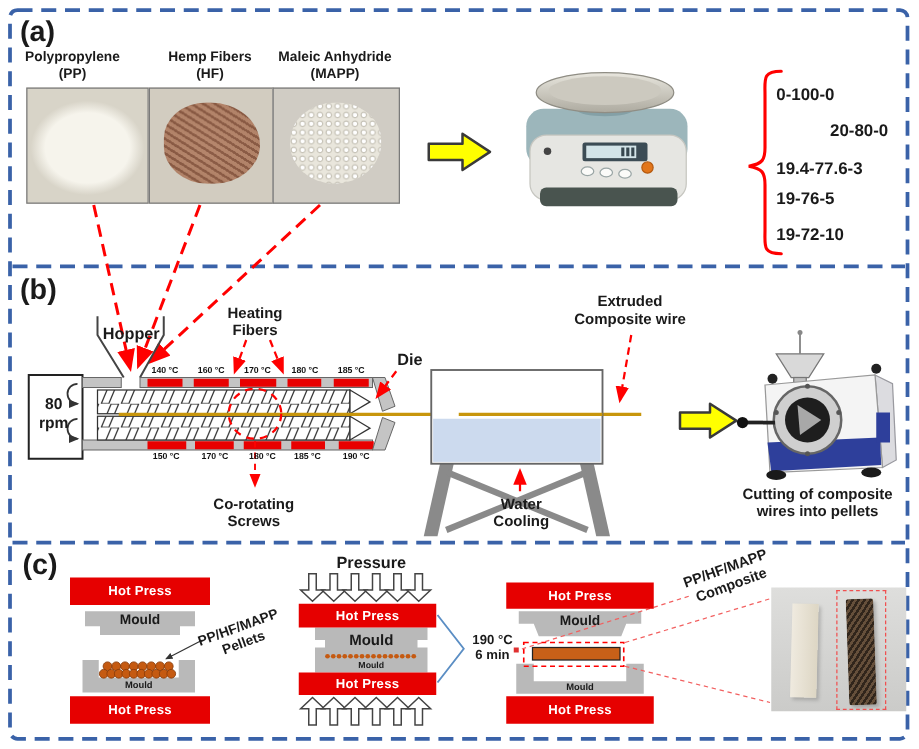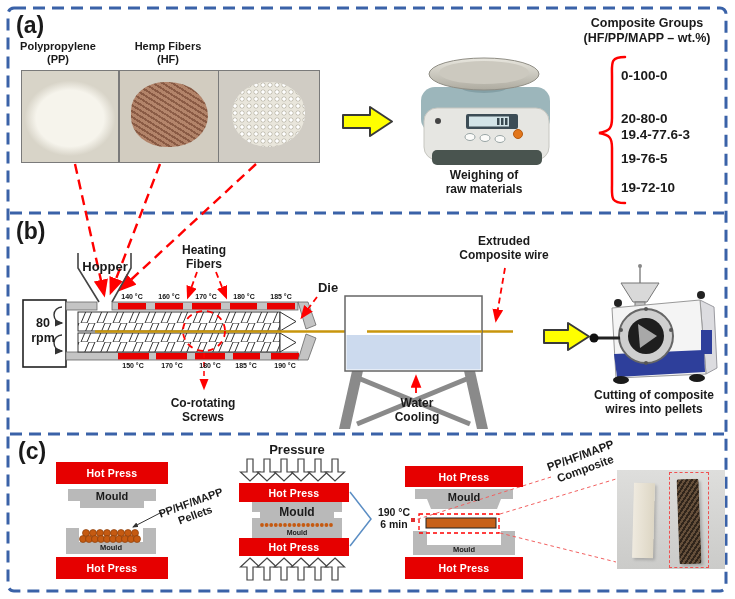--- a/index.html
+++ b/index.html
@@ -265,36 +265,34 @@
     <rect x="411" y="518" width="4" height="4" fill="#e03030" stroke="none"></rect>
   </g>
 </svg>
 
 <div class="plab" style="left:16px;top:12px;">(a)</div>
 
 <div class="lbl" style="left:10px;top:40px;width:96px;font-size:11px;text-align:center;">Polypropylene
 (PP)</div>
 <div class="lbl" style="left:119px;top:40px;width:98px;font-size:11px;">Hemp Fibers
 (HF)</div>
+<div class="lbl" style="left:218px;top:40px;width:100px;font-size:11px;">Maleic Anhydride
+(MAPP)</div>
 
 <div class="photo" id="photo-pp"></div>
 <div class="photo" id="photo-hf">
       <div id="hf-blob"></div>
     </div>
 <div class="photo" id="photo-mapp">
       <div id="mapp-blob"></div>
     </div>
 
-<div class="lbl" style="left:423px;top:168px;width:122px;font-size:12px;">Weighing of
-raw materials</div>
-
-<div class="lbl" style="left:574px;top:16px;width:146px;font-size:12.5px;">Composite Groups
-(HF/PP/MAPP – wt.%)</div>
+
 <div class="gval" style="top:68px;">0-100-0</div>
-<div class="gval" style="top:111px;">20-80-0</div>
+<div class="gval" style="top:97px;margin-left:43px;">20-80-0</div>
 <div class="gval" style="top:127px;">19.4-77.6-3</div>
 <div class="gval" style="top:151px;">19-76-5</div>
 <div class="gval" style="top:180px;">19-72-10</div>
 
 <div class="plab" style="left:16px;top:218px;">(b)</div>
 
 <div class="lbl" style="left:80px;top:259px;width:50px;font-size:13px;">Hopper</div>
 <div class="lbl" style="left:23px;top:316px;width:40px;font-size:12.5px;">80
 rpm</div>
 <div class="lbl" style="left:176px;top:243px;width:56px;font-size:12px;">Heating

